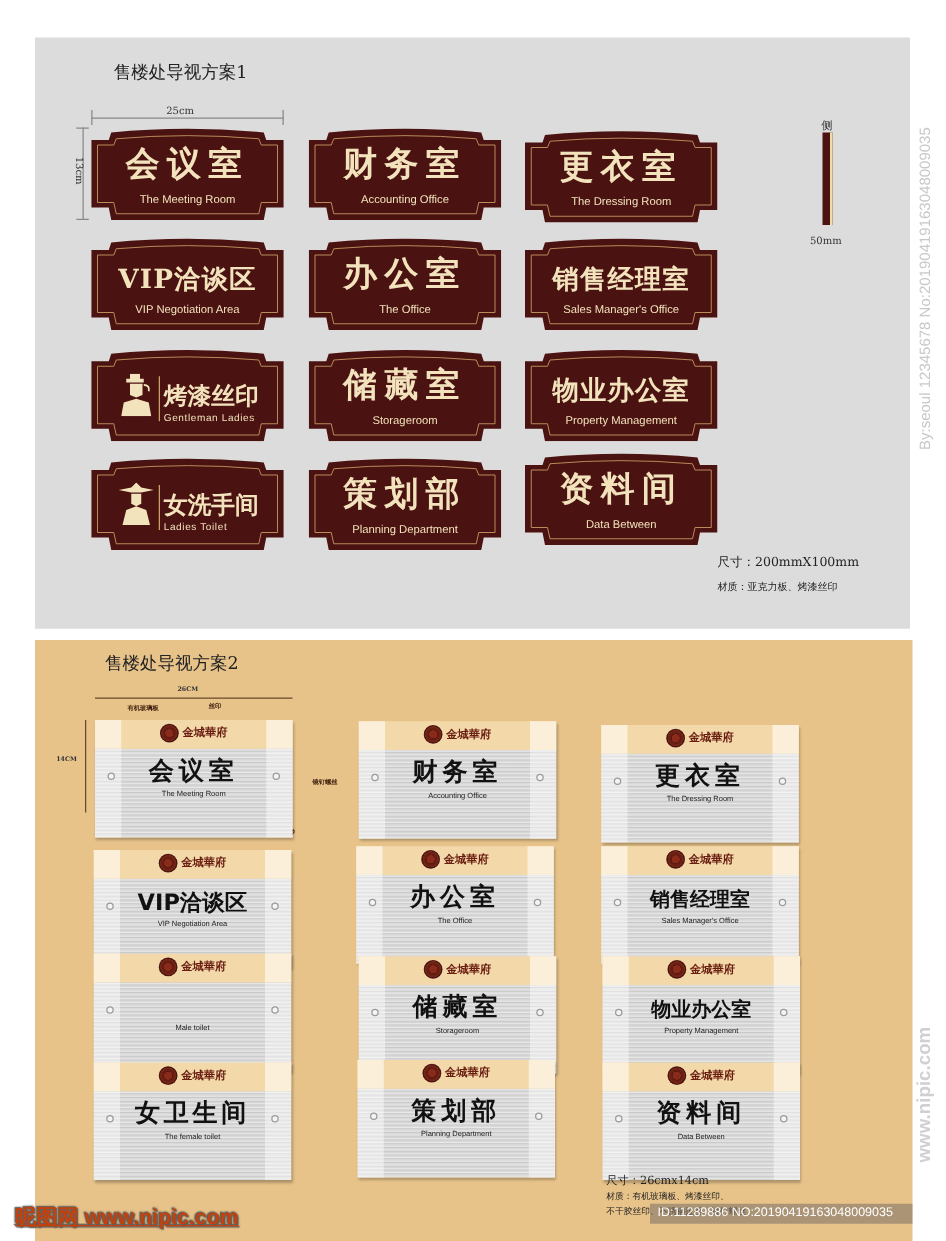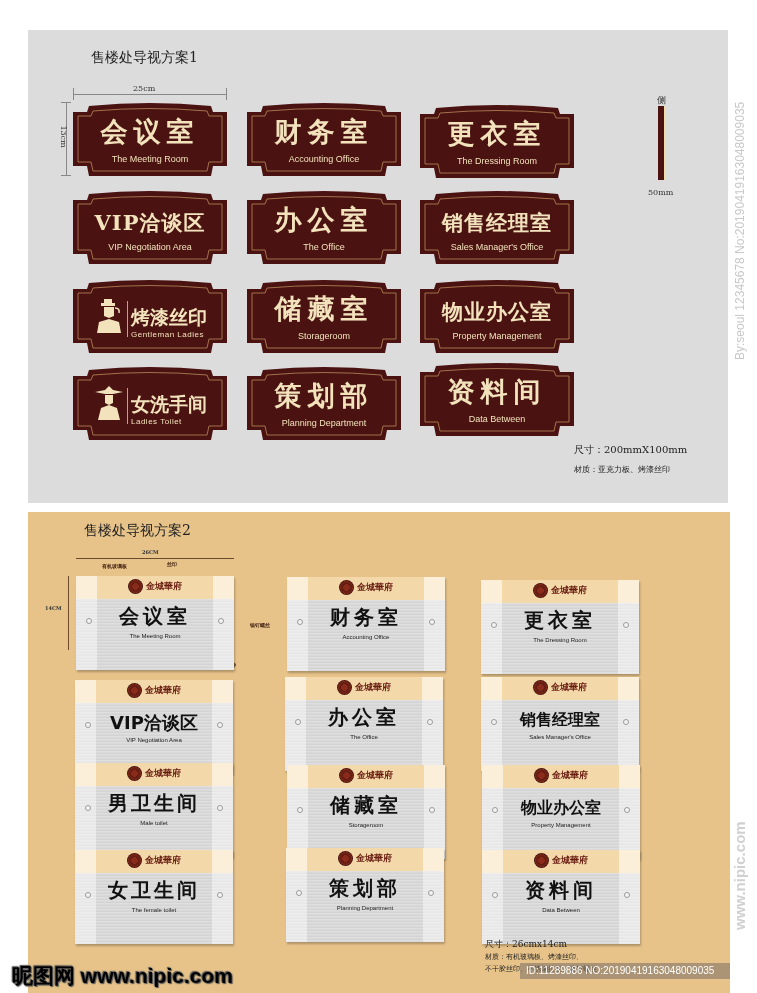--- a/index.html
+++ b/index.html
@@ -60,22 +60,22 @@
   .metal-sign .en {
     position: absolute; left: 0; right: 0; top: 57px; text-align: center;
     font-family: "Liberation Sans", sans-serif; font-size: 6px; color: #222; white-space: nowrap;
   }
   .metal-sign .screw { position: absolute; top: 42px; width: 6px; height: 6px; border-radius: 50%; background: #f4f4f4; border: 1px solid #9a9a9a; }
   .metal-sign .screw.l { left: 10px; } .metal-sign .screw.r { right: 10px; }
 
   .anno { position: absolute; font-size: 5px; color: #3a1a0a; white-space: nowrap; font-weight: bold; }
 
   .watermark-v { position: absolute; writing-mode: vertical-rl; transform: rotate(180deg); color: #c8c8c8; font-family: "Liberation Sans", sans-serif; white-space: nowrap; }
-  .nipic { position: absolute; left: 12px; top: 962px; font-family: "Liberation Sans", sans-serif; font-size: 21px; font-weight: bold; color: #000000;
-    text-shadow: 0 0 2px #666, 1px 1px 1px #555, -1px -1px 1px #555; white-space: nowrap; }
+  .nipic { position: absolute; left: 12px; top: 962px; font-family: "Liberation Sans", sans-serif; font-size: 17px; font-weight: bold; color: #c2410c;
+    text-shadow: 0 0 2px #666, 1px 1px 1px #555, -1px -1px 1px #555; white-space: nowrap; text-decoration: underline; }
   .id-strip { position: absolute; left: 520px; top: 963px; width: 210px; height: 16px; background: rgba(120,110,100,0.55);
     color: #fff; font-family: "Liberation Sans", sans-serif; font-size: 10px; line-height: 16px; padding-left: 6px; white-space: nowrap; }
 </style>
 </head>
 <body>
 
 <div class="panel panel-gray"></div>
 <div class="scheme-title" style="left:70px; top:49px;">售楼处导视方案1</div>
 
 <div class="dim-line" style="left:73px; top:94px; width:154px; height:1px;"></div>
@@ -339,21 +339,20 @@
         <span class="medal"></span>
         <span class="brand">金城華府</span>
       </div>
     </div>
   <div class="plate">
       <div class="edge l"></div>
       <div class="edge r"></div>
     </div>
   <span class="screw l"></span>
     <span class="screw r"></span>
-  <div class="cn" style="letter-spacing:3px;">男卫生间</div>
   <div class="en">Male toilet</div>
 </div>
 <div class="metal-sign" style="left:287px; top:765px;">
   <div class="top-band">
       <div class="edge l"></div>
       <div class="edge r"></div>
     <div class="logo">
         <span class="medal"></span>
         <span class="brand">金城華府</span>
       </div>

